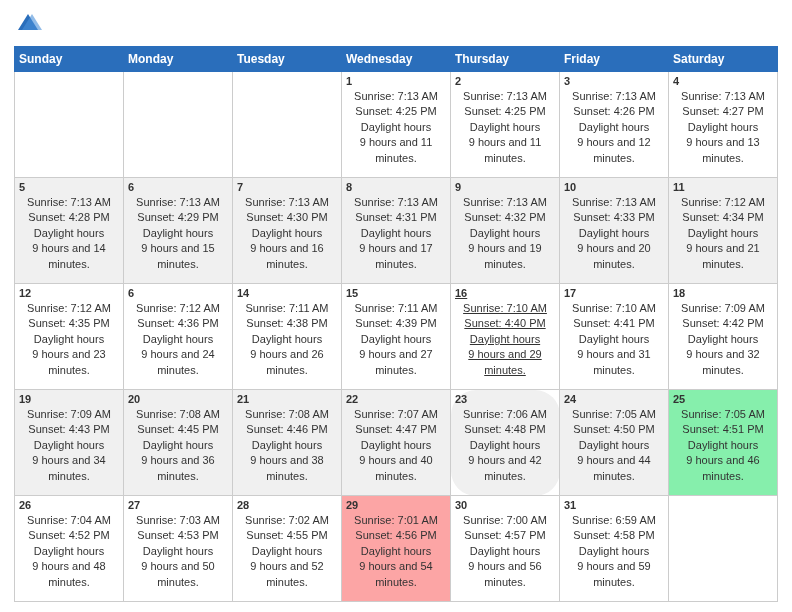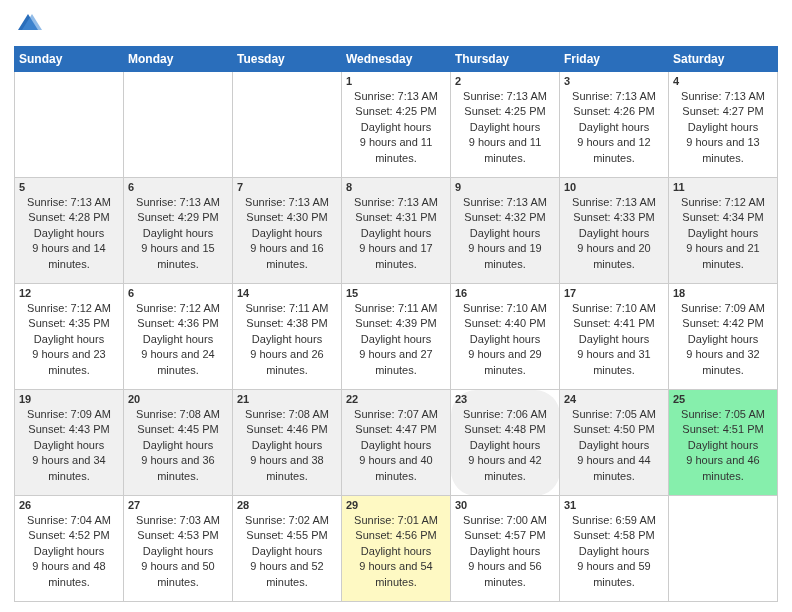--- a/index.html
+++ b/index.html
@@ -201,21 +201,21 @@
             <div class="day-info">Sunrise: 7:12 AM<br>Sunset: 4:36 PM<br>Daylight hours<br>9 hours and 24 minutes.</div>
           </td>
           <td style="background: rgb(255, 255, 255);">
             <span class="day-number">14</span>
             <div class="day-info">Sunrise: 7:11 AM<br>Sunset: 4:38 PM<br>Daylight hours<br>9 hours and 26 minutes.</div>
           </td>
           <td style="background: rgb(255, 255, 255);">
             <span class="day-number">15</span>
             <div class="day-info">Sunrise: 7:11 AM<br>Sunset: 4:39 PM<br>Daylight hours<br>9 hours and 27 minutes.</div>
           </td>
-          <td style="background: rgb(255, 255, 255);">
+          <td style="background: rgb(255, 255, 255); text-decoration: underline;">
             <span class="day-number">16</span>
             <div class="day-info">Sunrise: 7:10 AM<br>Sunset: 4:40 PM<br>Daylight hours<br>9 hours and 29 minutes.</div>
           </td>
           <td style="background: rgb(255, 255, 255);">
             <span class="day-number">17</span>
             <div class="day-info">Sunrise: 7:10 AM<br>Sunset: 4:41 PM<br>Daylight hours<br>9 hours and 31 minutes.</div>
           </td>
           <td style="background: rgb(255, 255, 255); border-radius: 28px;">
             <span class="day-number">18</span>
             <div class="day-info">Sunrise: 7:09 AM<br>Sunset: 4:42 PM<br>Daylight hours<br>9 hours and 32 minutes.</div>
@@ -257,21 +257,21 @@
             <div class="day-info">Sunrise: 7:04 AM<br>Sunset: 4:52 PM<br>Daylight hours<br>9 hours and 48 minutes.</div>
           </td>
           <td style="background: rgb(255, 255, 255);">
             <span class="day-number">27</span>
             <div class="day-info">Sunrise: 7:03 AM<br>Sunset: 4:53 PM<br>Daylight hours<br>9 hours and 50 minutes.</div>
           </td>
           <td style="background: rgb(255, 255, 255);">
             <span class="day-number">28</span>
             <div class="day-info">Sunrise: 7:02 AM<br>Sunset: 4:55 PM<br>Daylight hours<br>9 hours and 52 minutes.</div>
           </td>
-          <td style="background: #fef9c3;">
+          <td style="background: #fca5a5;">
             <span class="day-number">29</span>
             <div class="day-info">Sunrise: 7:01 AM<br>Sunset: 4:56 PM<br>Daylight hours<br>9 hours and 54 minutes.</div>
           </td>
           <td style="background: rgb(255, 255, 255);">
             <span class="day-number">30</span>
             <div class="day-info">Sunrise: 7:00 AM<br>Sunset: 4:57 PM<br>Daylight hours<br>9 hours and 56 minutes.</div>
           </td>
           <td style="background: rgb(255, 255, 255);">
             <span class="day-number">31</span>
             <div class="day-info">Sunrise: 6:59 AM<br>Sunset: 4:58 PM<br>Daylight hours<br>9 hours and 59 minutes.</div>

